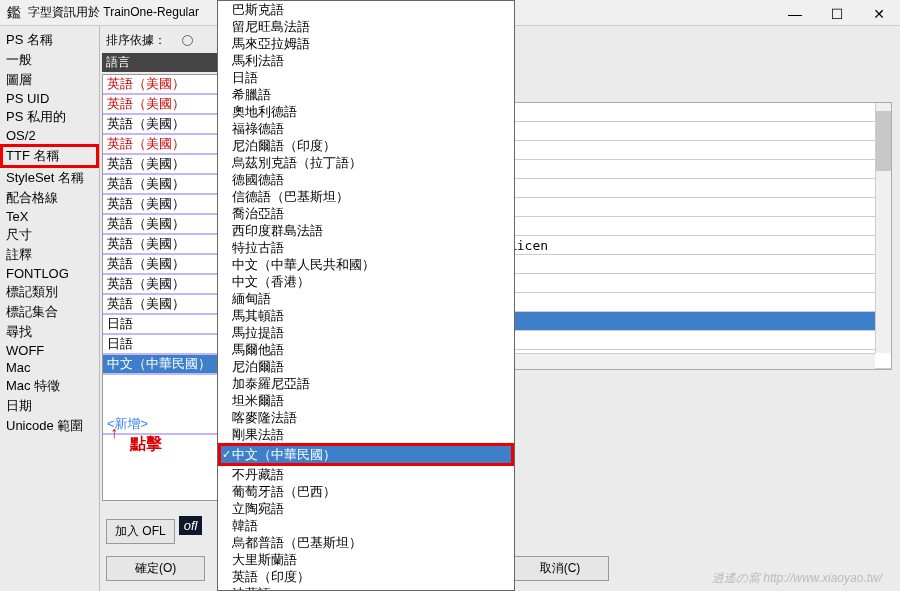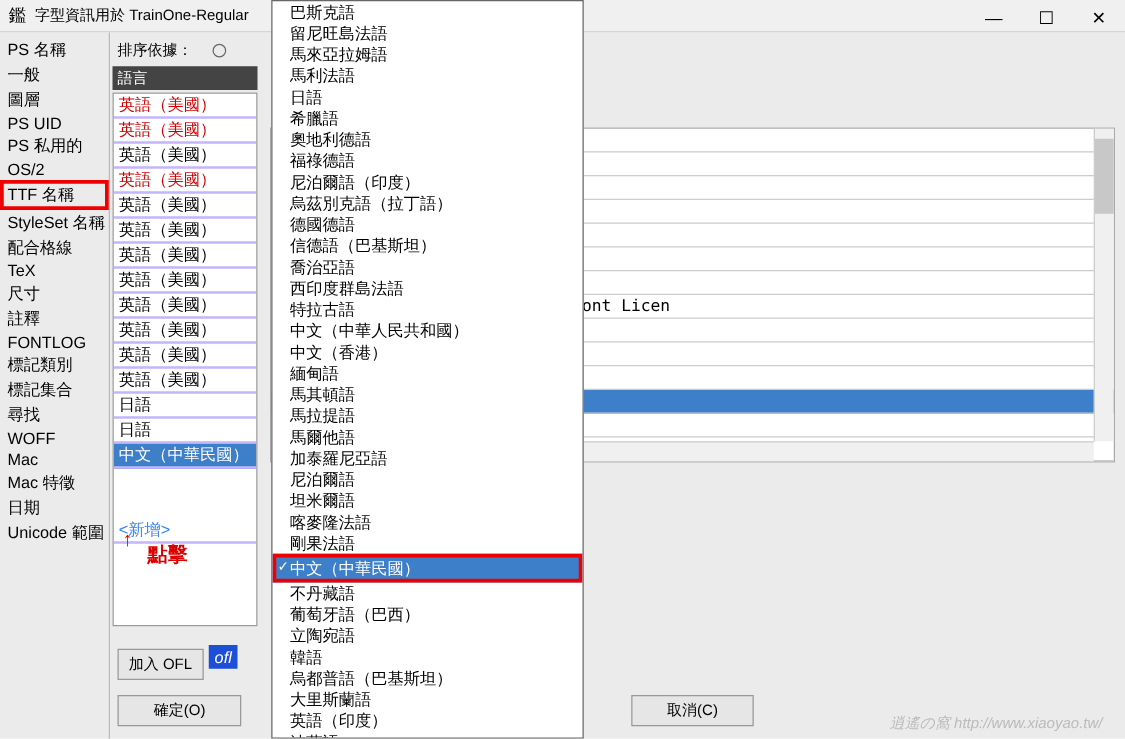--- a/index.html
+++ b/index.html
@@ -3,39 +3,39 @@
 <meta charset="utf-8">
 <style>
 * { box-sizing: border-box; margin: 0; padding: 0; }
 body { font-family: "Microsoft JhengHei", sans-serif; font-size: 13px; background: #fff; width: 900px; height: 591px; overflow: hidden; position: relative; }
 .titlebar { height: 26px; background: #f0f0f0; display: flex; align-items: center; padding: 0 6px; border-bottom: 1px solid #ccc; }
 .titlebar-icon { width: 16px; height: 16px; margin-right: 6px; display: inline-flex; align-items: center; justify-content: center; font-size: 14px; }
 .titlebar-text { font-size: 12px; }
 .winctrl { position: absolute; top: 0; right: 0; display: flex; }
 .winctrl div { width: 42px; height: 28px; display: flex; align-items: center; justify-content: center; font-size: 14px; }
 .container { display: flex; height: calc(100% - 26px); }
-.sidebar { width: 88px; background: #ebebeb; border-right: 1px solid #bbb; padding-top: 4px; }
+.sidebar { width: 100px; background: #ebebeb; border-right: 1px solid #bbb; padding-top: 4px; }
 .sidebar-item { padding: 1px 6px; font-size: 13px; cursor: pointer; white-space: nowrap; overflow: hidden; }
 .sidebar-item.hl { border: 3px solid #e00; padding: 0 3px; }
 .middle { width: 120px; background: #ebebeb; padding: 4px 2px; position: relative; display: flex; flex-direction: column; }
 .sort-row { font-size: 12px; padding: 2px 4px; display: flex; align-items: center; gap: 16px; }
 .radio { width: 11px; height: 11px; border: 1px solid #666; border-radius: 50%; display: inline-block; }
 .lang-header { background: #444; color: #fff; font-size: 12px; padding: 1px 4px; margin: 2px 0; }
 .lang-list { border: 1px solid #999; background: #fff; flex: 1; overflow: hidden; font-size: 13px; }
 .lang-item { padding: 0 4px; border-bottom: 2px solid #c4b5fd; white-space: nowrap; overflow: hidden; line-height: 18px; }
 .lang-item.red { color: #c00; }
 .lang-item.sel { background: #3d7fc9; color: #fff; }
 .lang-item.new { color: #3b82f6; margin-top: 40px; }
 .arrow-ann { color: #d00; font-weight: bold; font-size: 16px; position: absolute; }
 .ofl-row { display: flex; align-items: center; gap: 4px; padding: 6px 4px; margin-top: auto; }
 .ofl-btn { background: #e6e6e6; border: 1px solid #999; padding: 3px 8px; font-size: 12px; margin-top: 12px; }
-.ofl-badge { background: #1d4ed8; color: #fff; font-style: italic; padding: 2px 5px; font-size: 13px; }
+.ofl-badge { background: #0f172a; color: #fff; font-style: italic; padding: 2px 5px; font-size: 13px; }
 .ok-row { padding: 6px 4px; }
 .ok-btn { background: #e6e6e6; border: 1px solid #999; padding: 3px 28px; font-size: 12px; }
-.dropdown { position: absolute; left: 217px; top: 0; width: 250px; background: #fff; border: 1px solid #666; max-height: 591px; overflow: hidden; z-index: 10; font-size: 13px; }
+.dropdown { position: absolute; left: 217px; top: 0; width: 298px; background: #fff; border: 1px solid #666; max-height: 591px; overflow: hidden; z-index: 10; font-size: 13px; }
 .dd-item { padding: 0 14px; line-height: 17px; white-space: nowrap; cursor: pointer; position: relative; }
 .dd-item.sel { background: #3d7fc9; color: #fff; border: 3px solid #e00; padding: 0 11px; }
 .dd-check { position: absolute; left: 1px; top: 0; font-size: 11px; }
 .right-pane { flex: 1; background: #ebebeb; display: flex; flex-direction: column; }
 .fields { background: #fff; margin: 76px 8px 8px 8px; border: 1px solid #aaa; font-family: "Consolas", monospace; font-size: 13px; position: relative; }
 .field-row { border-bottom: 1px solid #ccc; padding: 1px 6px; height: 19px; line-height: 17px; white-space: nowrap; overflow: hidden; }
 .field-row.sel { background: #3d7fc9; }
 .scrollbar-v { position: absolute; right: 0; top: 0; bottom: 16px; width: 16px; background: #f0f0f0; border-left: 1px solid #ccc; }
 .scrollbar-v .thumb { background: #c8c8c8; width: 100%; height: 60px; margin-top: 8px; }
 .scrollbar-h { position: absolute; left: 0; right: 16px; bottom: 0; height: 16px; background: #f0f0f0; border-top: 1px solid #ccc; }
@@ -157,22 +157,22 @@
     <div class="dd-item">信德語（巴基斯坦）</div>
     <div class="dd-item">喬治亞語</div>
     <div class="dd-item">西印度群島法語</div>
     <div class="dd-item">特拉古語</div>
     <div class="dd-item">中文（中華人民共和國）</div>
     <div class="dd-item">中文（香港）</div>
     <div class="dd-item">緬甸語</div>
     <div class="dd-item">馬其頓語</div>
     <div class="dd-item">馬拉提語</div>
     <div class="dd-item">馬爾他語</div>
+    <div class="dd-item">尼泊爾語</div>
     <div class="dd-item">加泰羅尼亞語</div>
-    <div class="dd-item">尼泊爾語</div>
     <div class="dd-item">坦米爾語</div>
     <div class="dd-item">喀麥隆法語</div>
     <div class="dd-item">剛果法語</div>
     <div class="dd-item sel"><span class="dd-check">✓</span>中文（中華民國）</div>
     <div class="dd-item">不丹藏語</div>
     <div class="dd-item">葡萄牙語（巴西）</div>
     <div class="dd-item">立陶宛語</div>
     <div class="dd-item">韓語</div>
     <div class="dd-item">烏都普語（巴基斯坦）</div>
     <div class="dd-item">大里斯蘭語</div>

